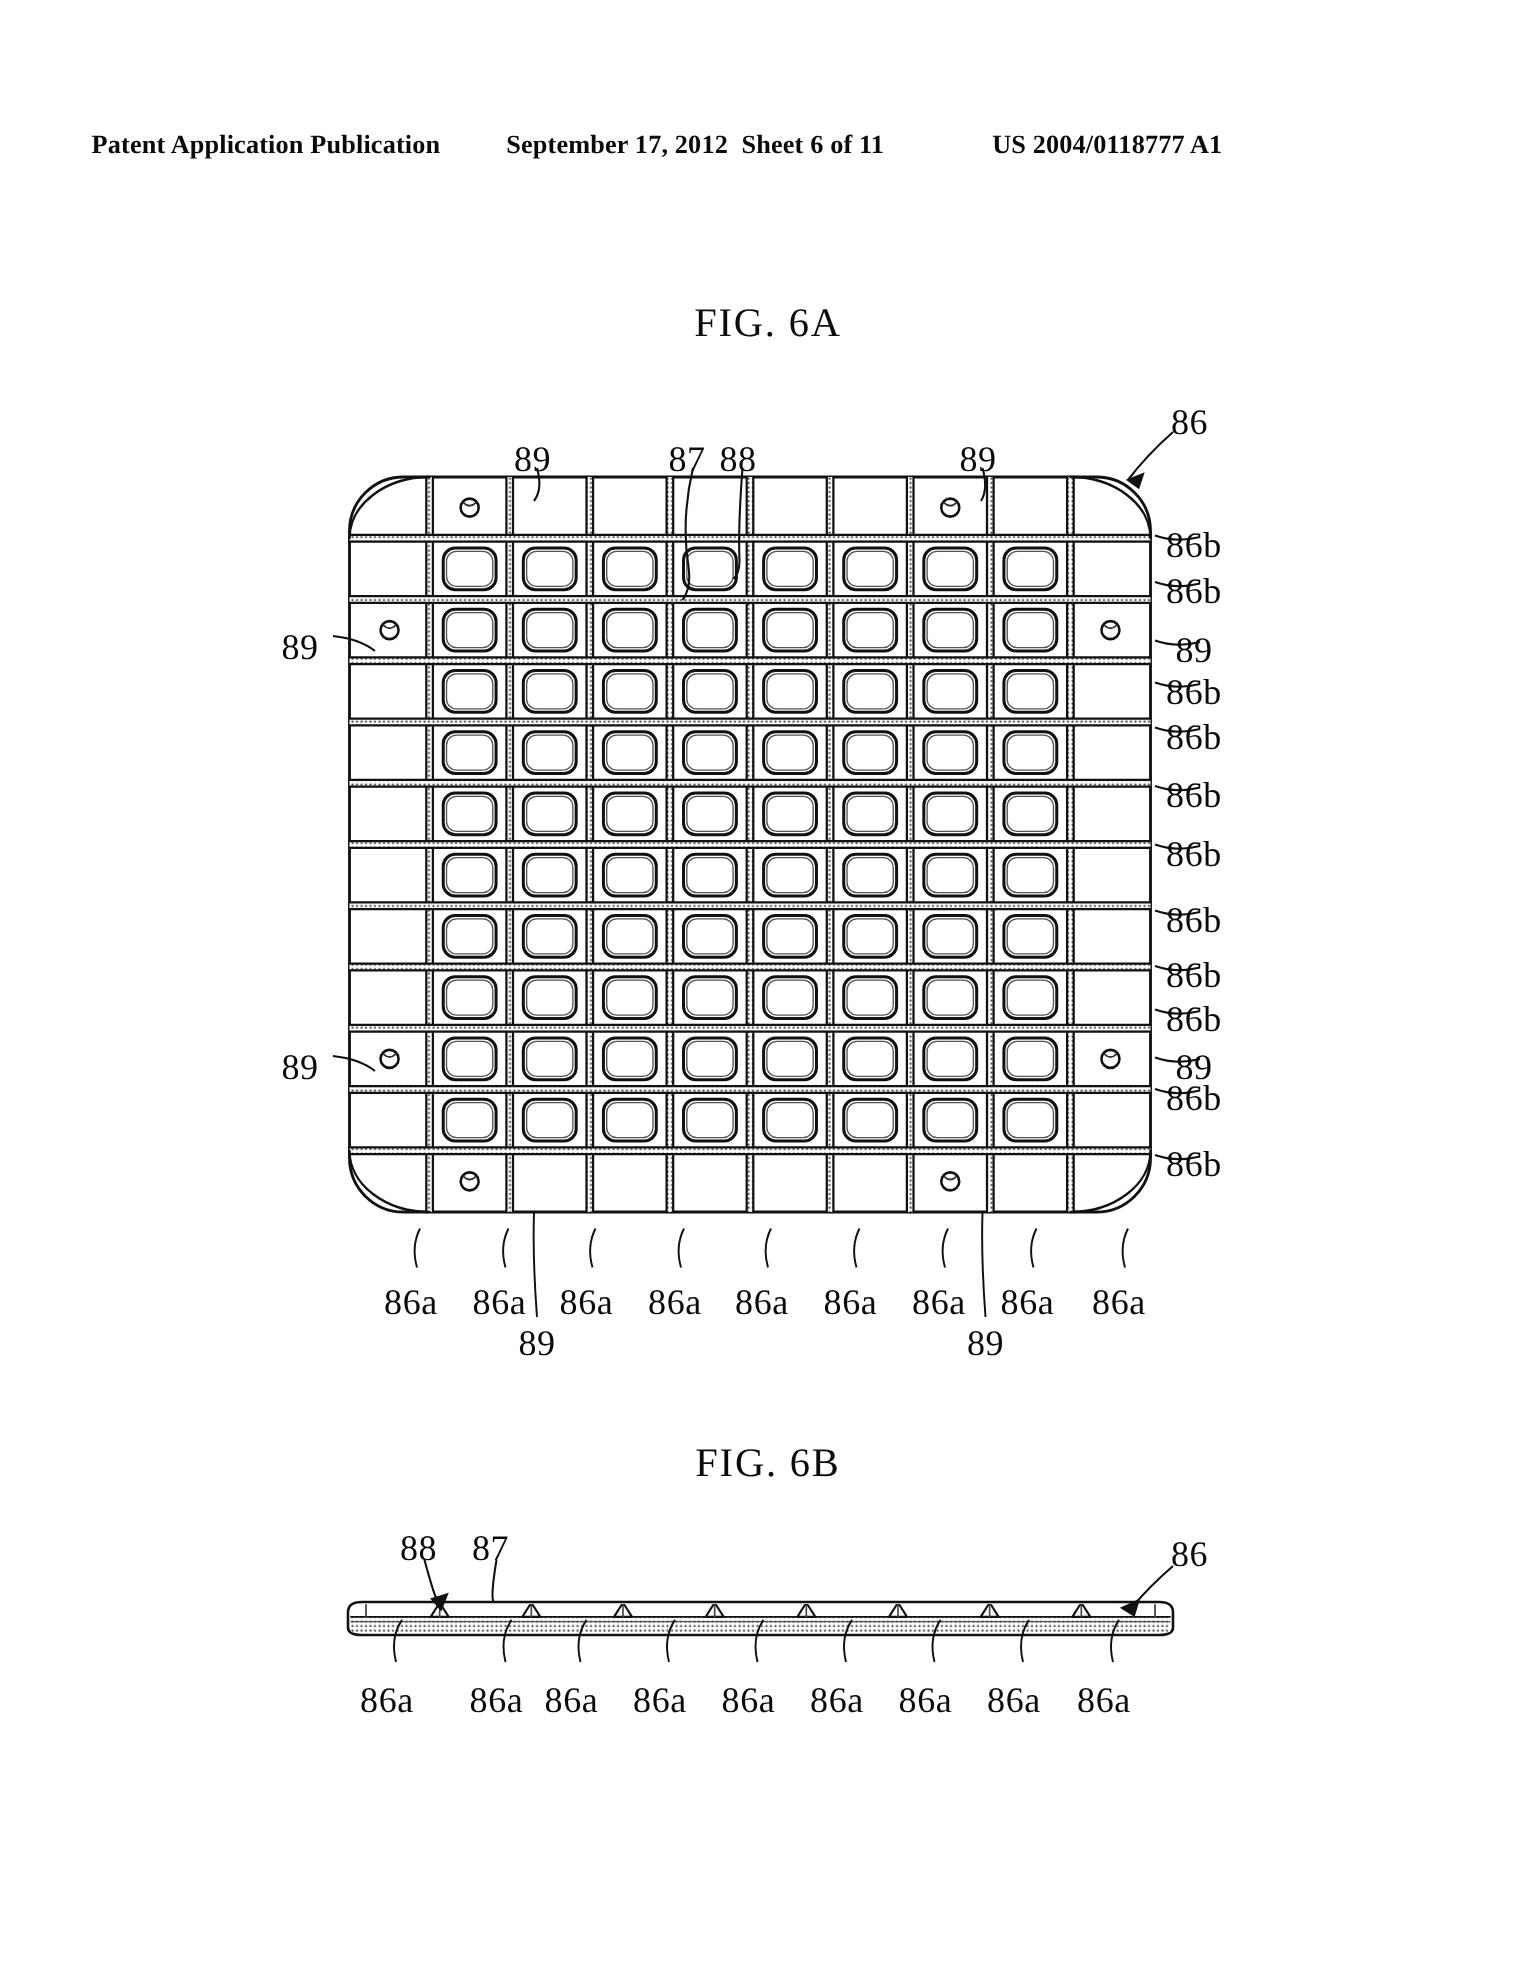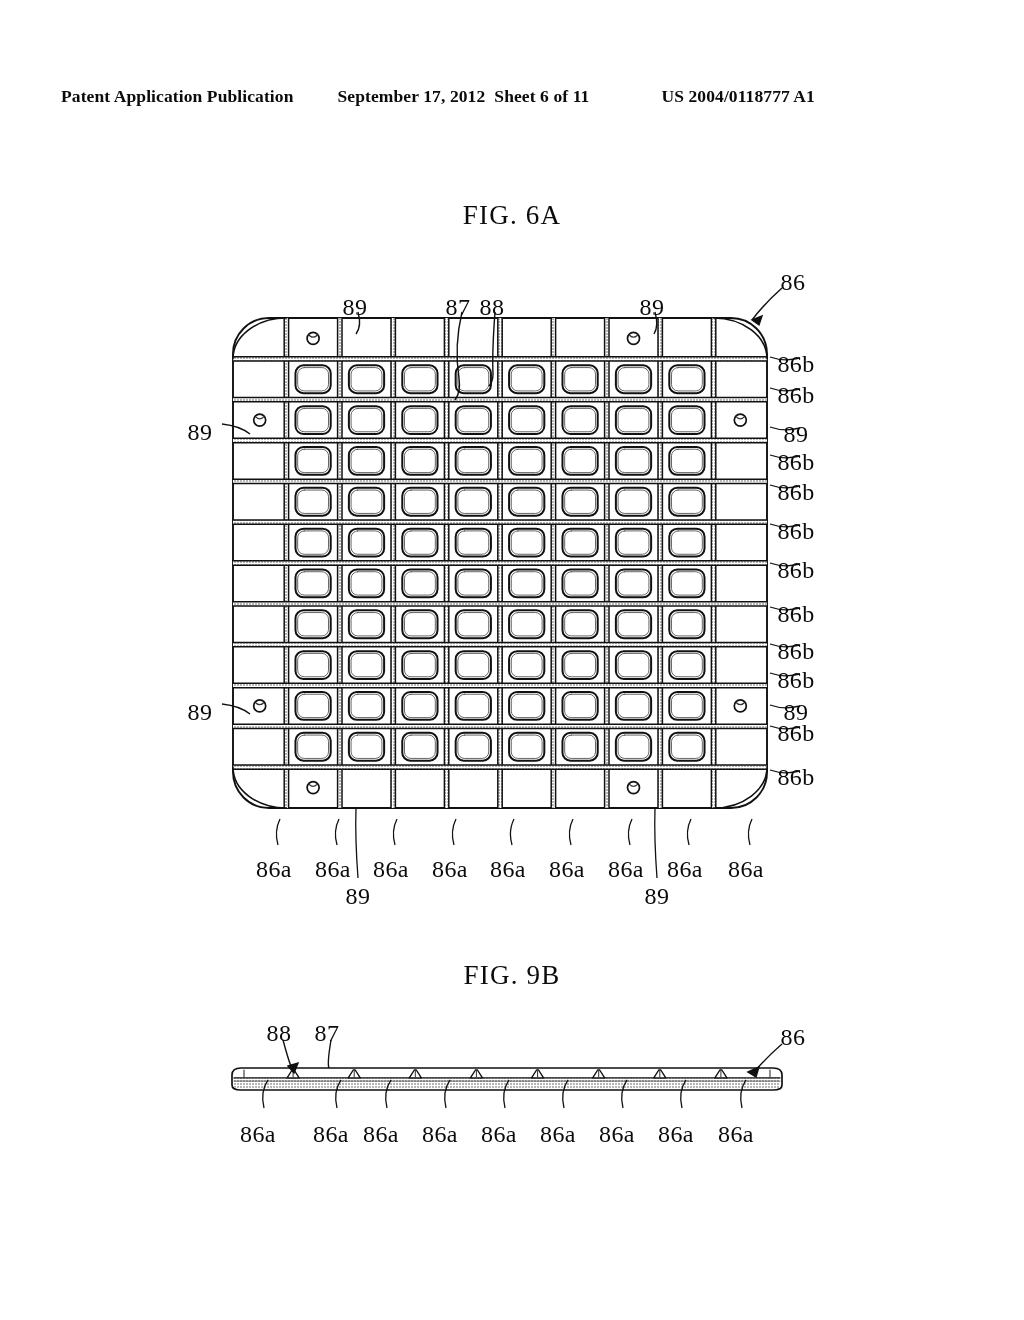--- a/index.html
+++ b/index.html
@@ -371,21 +371,21 @@
     <div class="lbl c" style="left: 450px; top: 857px;">86a</div>
     <div class="lbl c" style="left: 508px; top: 857px;">86a</div>
     <div class="lbl c" style="left: 567px; top: 857px;">86a</div>
     <div class="lbl c" style="left: 626px; top: 857px;">86a</div>
     <div class="lbl c" style="left: 685px; top: 857px;">86a</div>
     <div class="lbl c" style="left: 746px; top: 857px;">86a</div>
     <div class="lbl c" style="left: 358px; top: 884px;">89</div>
     <div class="lbl c" style="left: 657px; top: 884px;">89</div>
   </div>
 
-<div class="fig-caption" id="fig6b-caption">FIG. 9B</div>
+<div class="fig-caption" id="fig6b-caption">FIG. 6B</div>
 
 <div id="fig6b-stage">
   <svg width="1024" height="240" viewBox="0 0 1024 240">
     <g id="fig6b-body" fill="none" stroke="#111" stroke-width="1.6" stroke-linejoin="round" stroke-linecap="round">
         <path d="M 241 108 H 773 Q 782 108 782 115
        V 125 Q 782 130 773 130
        H 241 Q 232 130 232 125
        V 115 Q 232 108 241 108 Z" stroke-width="1.7"></path>
         <rect x="234" y="117.9" width="546" height="10.099999999999994" fill="url(#ribhatch)" stroke="none"></rect>
         <line x1="234" y1="117.9" x2="780" y2="117.9" stroke-width="1.3"></line>

